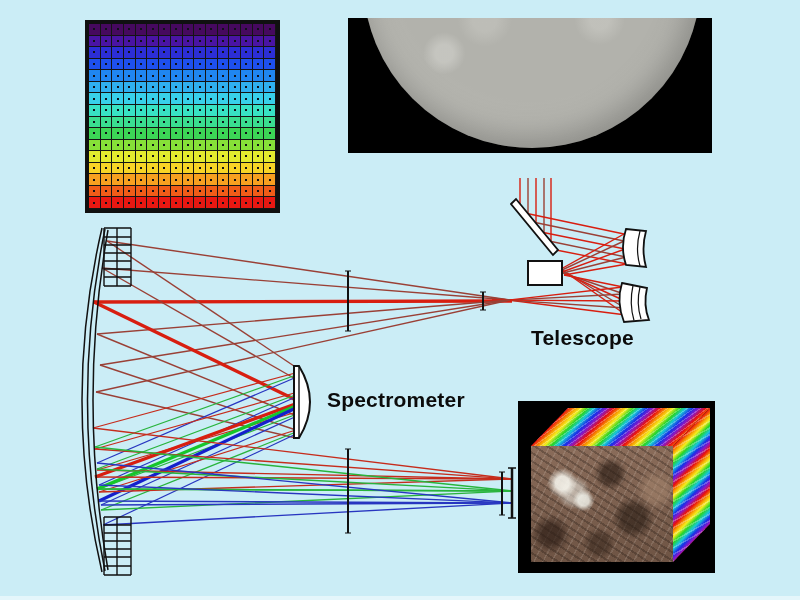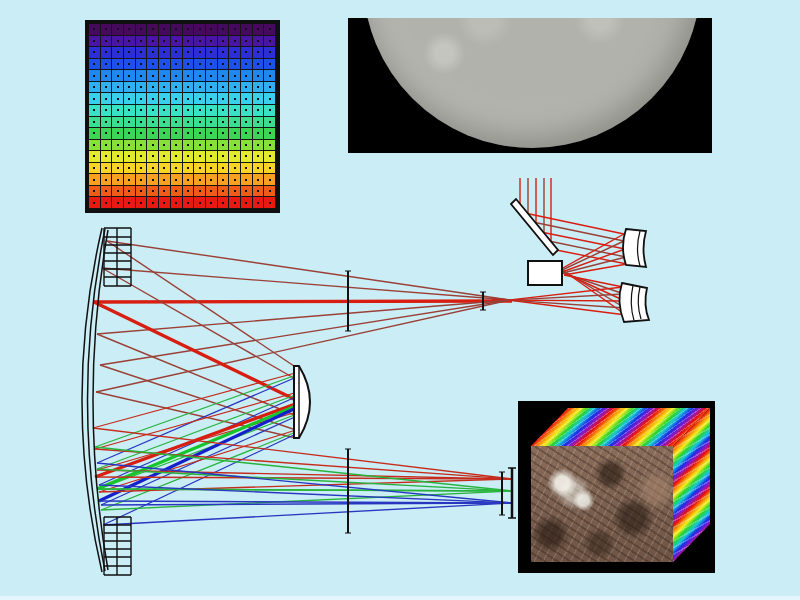--- a/index.html
+++ b/index.html
@@ -446,20 +446,22 @@
     <g stroke="#111">
       <path d="M 502,472 L 502,515" stroke-width="2"></path>
       <path d="M 499,472 L 505,472 M 499,515 L 505,515" stroke-width="1.2"></path>
     </g>
     <g stroke="#111">
       <path d="M 512,468 L 512,518" stroke-width="2.5"></path>
       <path d="M 508,468 L 516,468 M 508,518 L 516,518" stroke-width="1.4"></path>
     </g>
   </svg>
 
+  <div class="diagram-label label-telescope">Telescope</div>
+  <div class="diagram-label label-spectrometer">Spectrometer</div>
 
   <div class="cube-panel">
     <div class="cube-top" style="--dir: 90deg; background-image: repeating-linear-gradient(115deg, rgba(255, 255, 255, 0.25) 0px, rgba(255, 255, 255, 0.25) 1.5px, rgba(0, 0, 0, 0) 1.5px, rgba(0, 0, 0, 0) 6px), repeating-linear-gradient(90deg, rgb(232, 16, 16) 0px, rgb(248, 152, 0) 7px, rgb(244, 238, 32) 13px, rgb(40, 212, 40) 20px, rgb(24, 200, 216) 26px, rgb(24, 48, 232) 33px, rgb(136, 24, 200) 39px, rgb(232, 16, 16) 46px);"></div>
     <div class="cube-right" style="background-image: repeating-linear-gradient(25deg, rgba(255, 255, 255, 0.25) 0px, rgba(255, 255, 255, 0.25) 1.5px, rgba(0, 0, 0, 0) 1.5px, rgba(0, 0, 0, 0) 6px), repeating-linear-gradient(rgb(232, 16, 16) 0px, rgb(248, 152, 0) 6px, rgb(244, 238, 32) 11px, rgb(40, 212, 40) 17px, rgb(24, 200, 216) 23px, rgb(24, 48, 232) 29px, rgb(136, 24, 200) 34px, rgb(232, 16, 16) 40px);"></div>
     <div class="cube-front"></div>
   </div>
 
   <div class="bottom-strip"></div>
 </div>
 

